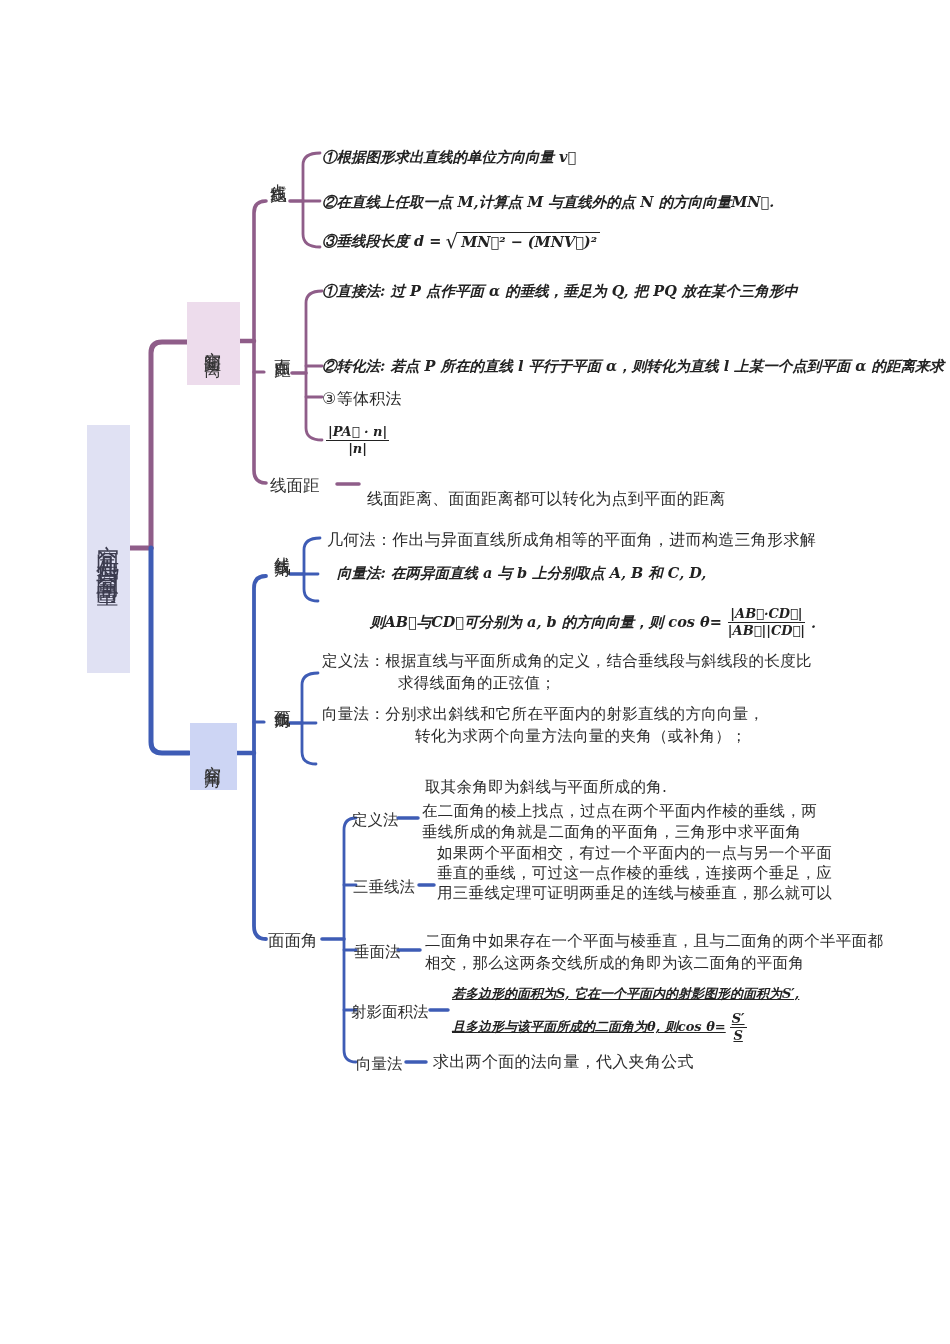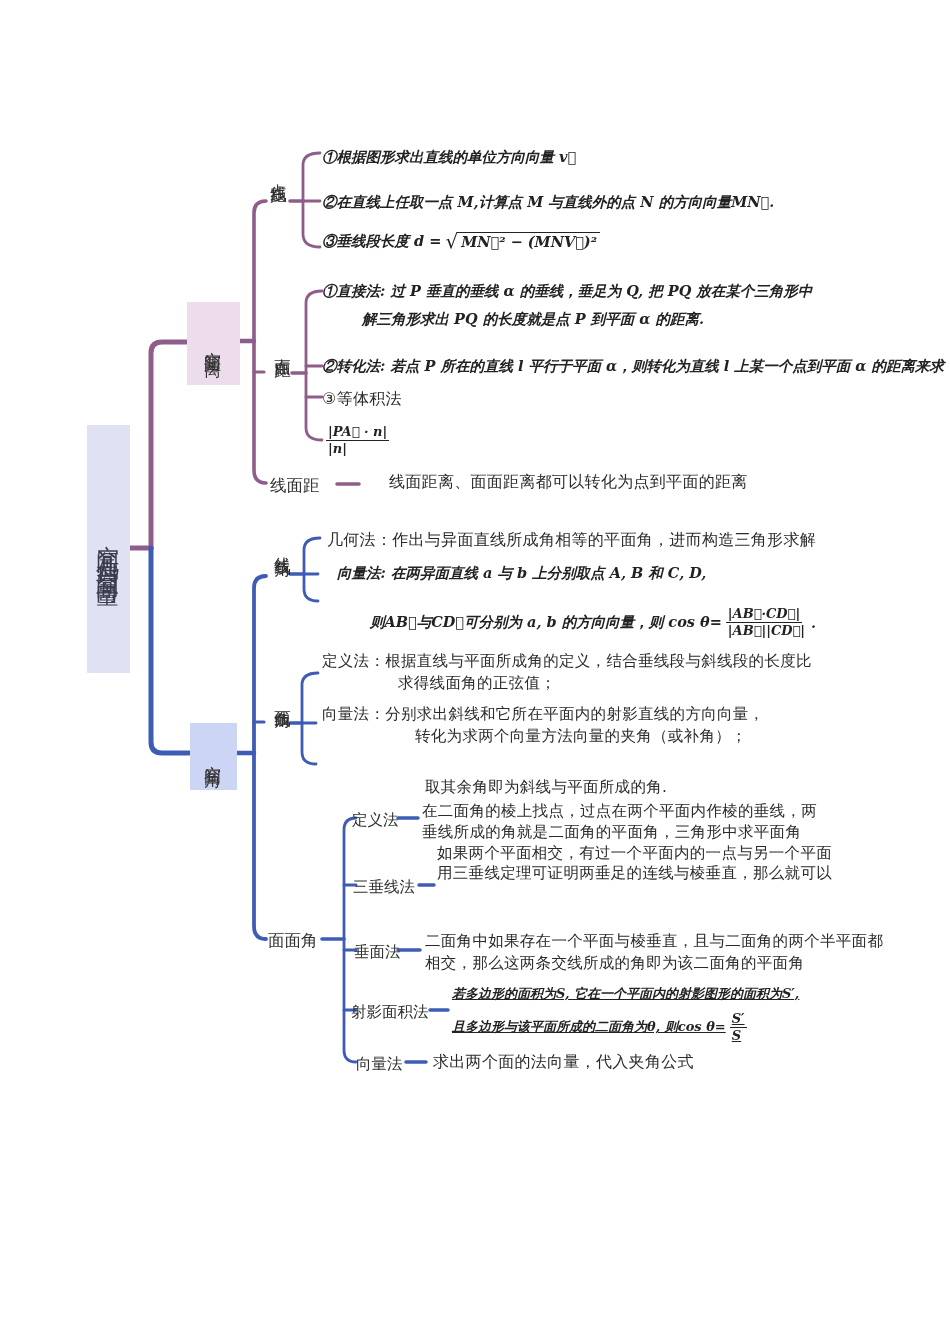--- a/index.html
+++ b/index.html
@@ -27,21 +27,21 @@
   .kai{position:absolute;font-family:"DejaVu Serif","Liberation Serif",serif;
        font-style:italic;font-weight:600;font-size:14.5px;color:#222;white-space:nowrap;}
   .kai13{font-size:13px;text-decoration:underline;}
   .sans{position:absolute;font-family:"DejaVu Sans","Liberation Sans",sans-serif;
         font-size:16px;color:#2b2b2b;white-space:nowrap;letter-spacing:0.3px;}
   .sans15{font-size:15.5px;}
   .mlines div{white-space:nowrap;}
   .lh21{line-height:21px;} .lh20{line-height:20px;} .lh215{line-height:21.5px;}
   
   .fline{display:flex;align-items:center;}
-  .frac{display:inline-flex;flex-direction:column;align-items:flex-start;
+  .frac{display:inline-flex;flex-direction:column;align-items:center;
         margin:0 4px;font-size:13px;line-height:1.2;}
   .frac .num{border-bottom:1.2px solid #222;padding:0 2px;}
   .frac .den{padding:0 2px;}
   .sqrtsign{font-style:normal;font-size:20px;margin-left:4px;font-weight:400;}
   .radicand{border-top:1.4px solid #222;padding:0 3px;}
 </style>
 </head>
 <body>
 
 <div class="canvas">
@@ -102,32 +102,31 @@
   <div class="hlabel" style="left:270px;top:475px;">线面距</div>
 
   <div class="kai" style="left:322px;top:148px;text-align:right;">①根据图形求出直线的单位方向向量 v⃗</div>
   <div class="kai" style="left:322px;top:193px;">②在直线上任取一点 M,计算点 M 与直线外的点 N 的方向向量MN⃗.</div>
   <div class="kai fline" style="left:322px;top:229px;">
     <span>③垂线段长度 d =</span>
     <span class="sqrtsign">√</span>
     <span class="radicand">MN⃗² − (MNV⃗)²</span>
   </div>
 
-  <div class="kai" style="left:322px;top:282px;">①直接法: 过 P 垂直的垂线 α 的垂线，垂足为 Q, 把 PQ 放在某个三角形中</div>
-  <div class="kai" style="left:362px;top:310px;">解三角形求出 PQ 的长度就是点 P 到平面 α 的距离.</div>
+  <div class="kai" style="left:322px;top:282px;">①直接法: 过 P 点作平面 α 的垂线，垂足为 Q, 把 PQ 放在某个三角形中</div>
   <div class="kai" style="left:322px;top:357px;">②转化法: 若点 P 所在的直线 l 平行于平面 α，则转化为直线 l 上某一个点到平面 α 的距离来求</div>
   <div class="sans" style="left:322px;top:389px;">③等体积法</div>
   <div class="kai fline" style="left:322px;top:419px;height:42px;">
     <span class="frac">
       <span class="num">|PA⃗ · n|</span>
       <span class="den">|n|</span>
     </span>
   </div>
 
-  <div class="sans" style="left:367px;top:472px;margin-left:22px;">线面距离、面面距离都可以转化为点到平面的距离</div>
+  <div class="sans" style="left:367px;top:489px;">线面距离、面面距离都可以转化为点到平面的距离</div>
 
   <div class="vlabel" style="left:271px;top:543px;">线线角</div>
   <div class="vlabel" style="left:271px;top:697px;letter-spacing:1px;">线面角</div>
   <div class="hlabel" style="left:268px;top:930px;">面面角</div>
 
   <div class="sans" style="left:327px;top:530px;">几何法：作出与异面直线所成角相等的平面角，进而构造三角形求解</div>
   <div class="kai" style="left:337px;top:564px;">向量法: 在两异面直线 a 与 b 上分别取点 A, B 和 C, D,</div>
   <div class="kai fline" style="left:370px;top:599px;height:46px;">
     <span>则AB⃗与CD⃗可分别为 a, b 的方向向量，则 cos θ=</span>
     <span class="frac">
@@ -148,20 +147,21 @@
   <div class="mlabel" style="left:354px;top:942px;">垂面法</div>
   <div class="mlabel" style="left:351px;top:1002px;text-align:right;">射影面积法</div>
   <div class="mlabel" style="left:356px;top:1054px;">向量法</div>
 
   <div class="sans sans15 mlines lh21" style="position:absolute;left:422px;top:801px;">
     <div>在二面角的棱上找点，过点在两个平面内作棱的垂线，两</div>
     <div>垂线所成的角就是二面角的平面角，三角形中求平面角</div>
   </div>
   <div class="sans sans15 mlines lh20" style="position:absolute;left:437px;top:843px;">
     <div>如果两个平面相交，有过一个平面内的一点与另一个平面</div>
+    <div>垂直的垂线，可过这一点作棱的垂线，连接两个垂足，应</div>
     <div>用三垂线定理可证明两垂足的连线与棱垂直，那么就可以</div>
   </div>
   <div class="sans sans15 mlines lh215" style="position:absolute;left:425px;top:931px;">
     <div>二面角中如果存在一个平面与棱垂直，且与二面角的两个半平面都</div>
     <div>相交，那么这两条交线所成的角即为该二面角的平面角</div>
   </div>
   <div class="kai kai13" style="left:452px;top:985px;">若多边形的面积为S, 它在一个平面内的射影图形的面积为S′,</div>
   <div class="kai kai13 fline" style="left:452px;top:1007px;height:40px;">
     <span>且多边形与该平面所成的二面角为θ, 则cos θ=</span>
     <span class="frac">

